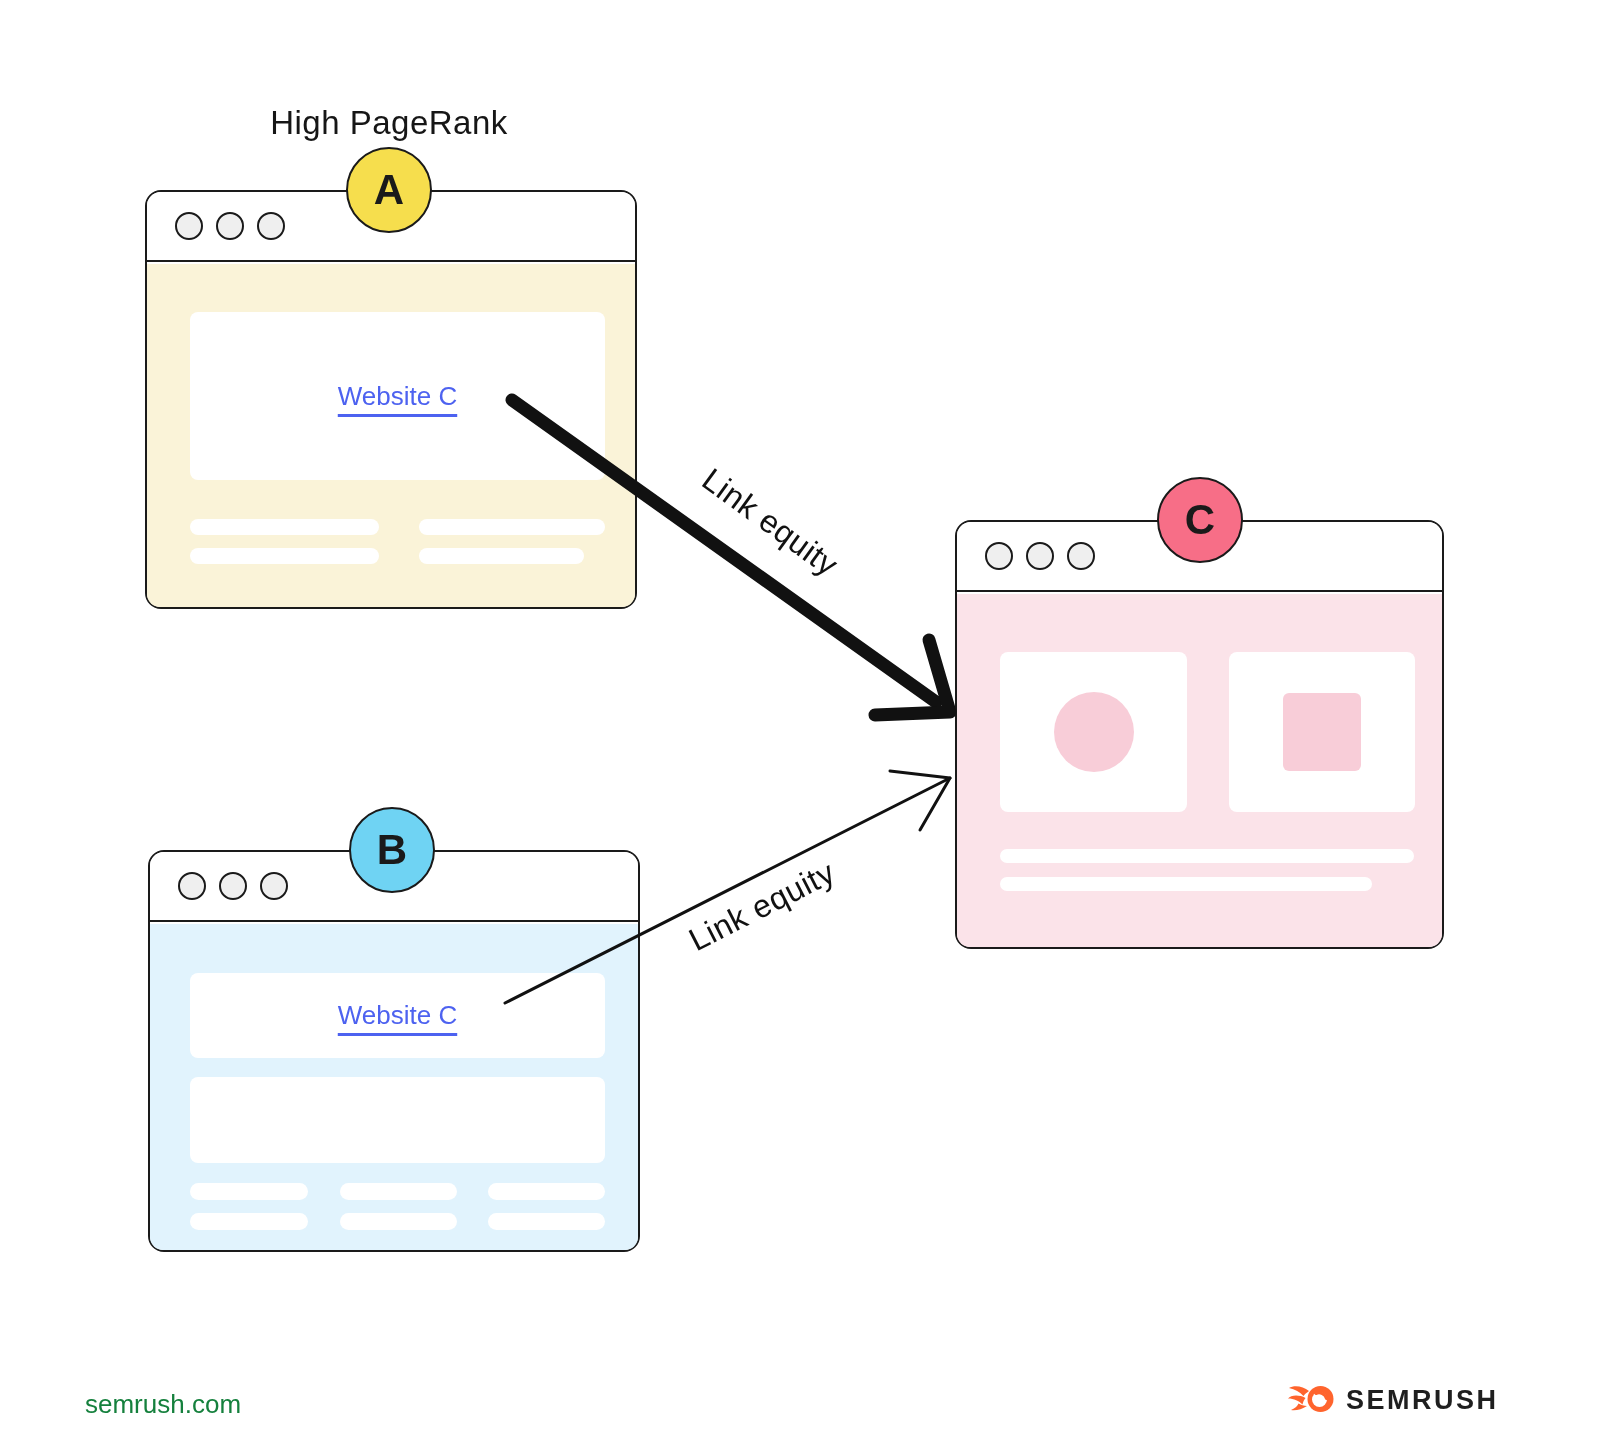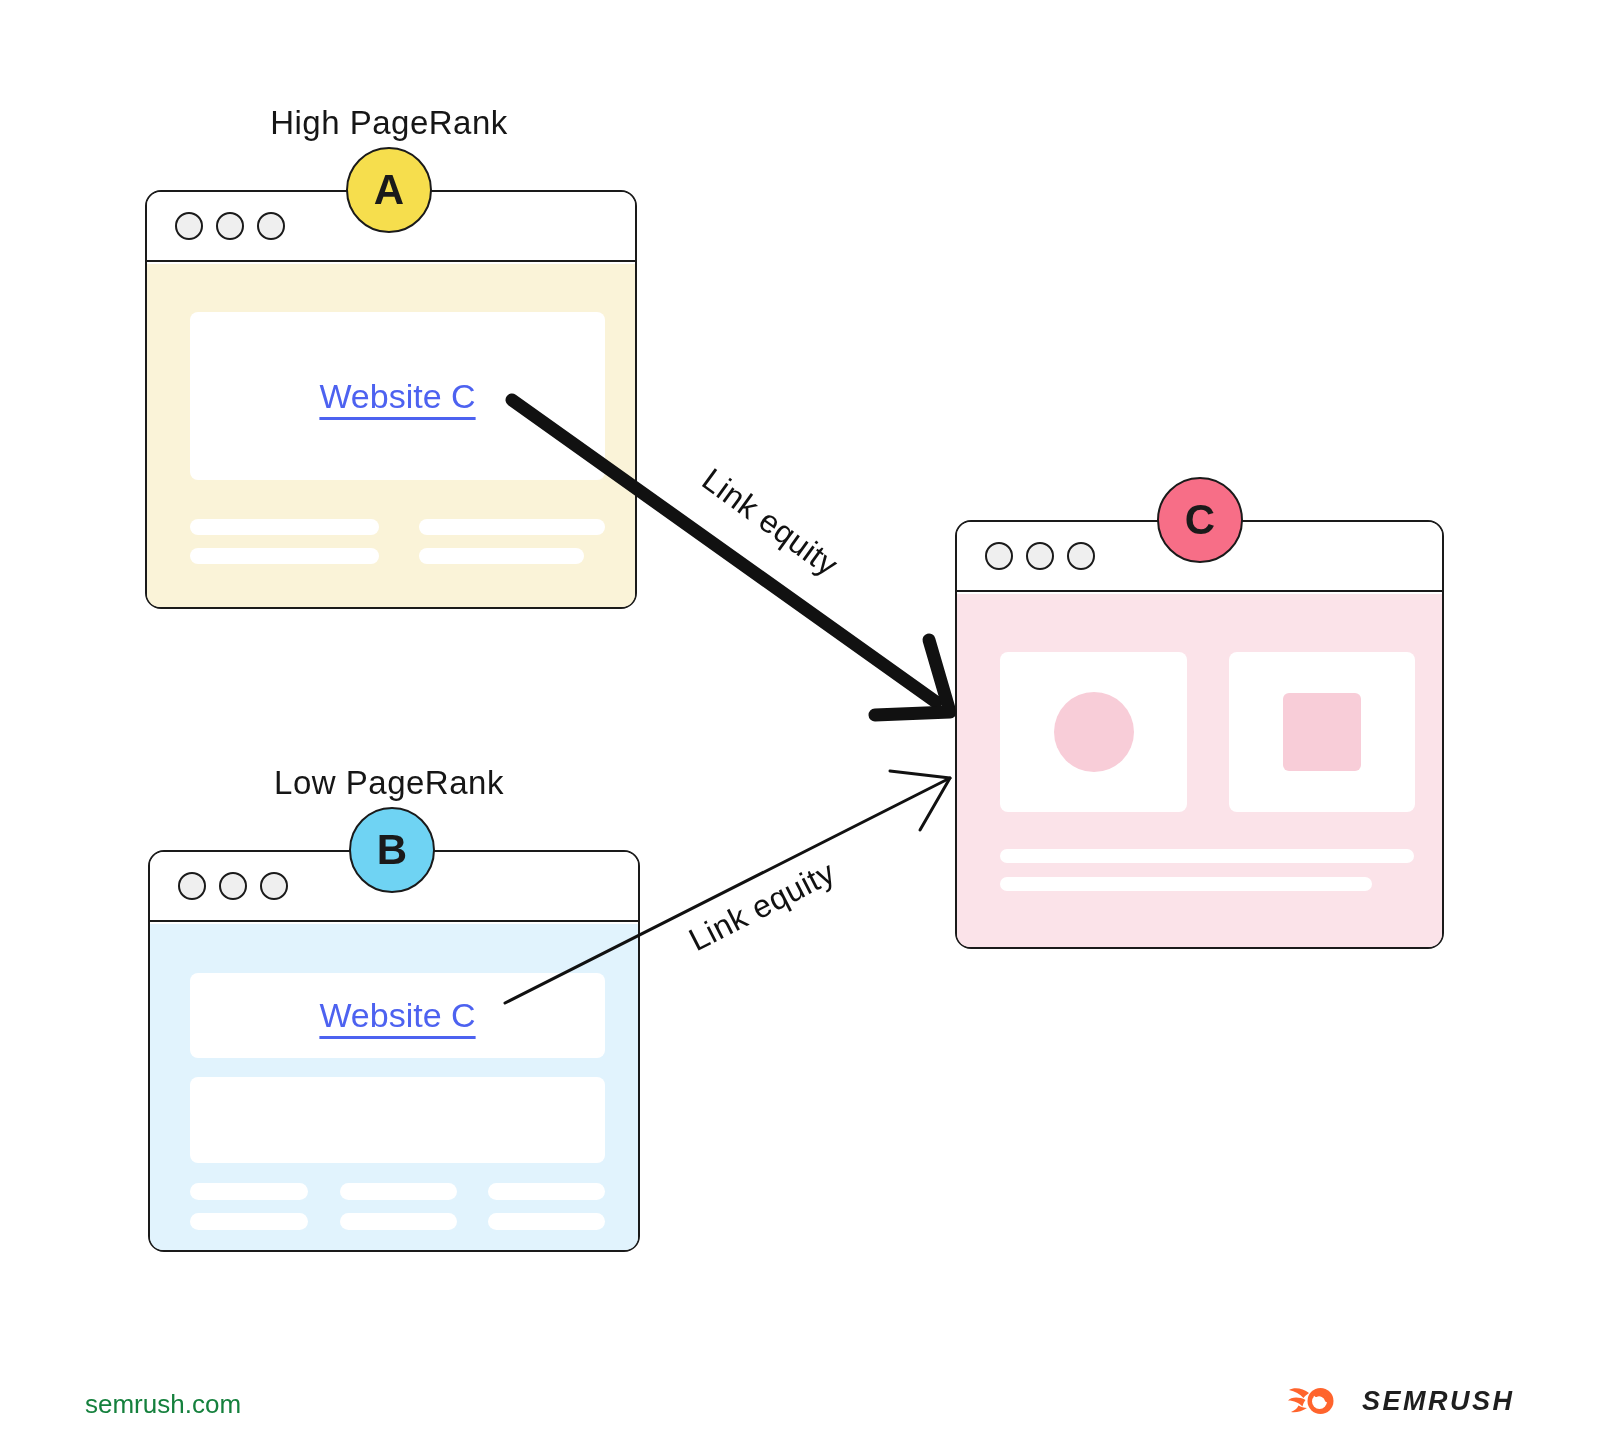--- a/index.html
+++ b/index.html
@@ -9,29 +9,29 @@
   .win-header{position:absolute;left:0;top:0;right:0;height:70px;border-bottom:2px solid #1a1a1a;
               border-radius:14px 14px 0 0;background:#ffffff;display:flex;align-items:center;
               padding-left:28px;gap:13px;box-sizing:border-box;}
   .dot{width:28px;height:28px;border-radius:50%;background:#EFEFEF;border:2px solid #1a1a1a;box-sizing:border-box;}
   .win-body{position:absolute;left:0;top:72px;right:0;bottom:0;border-radius:0 0 13px 13px;}
   .badge{position:absolute;width:86px;height:86px;border-radius:50%;border:2.5px solid #1a1a1a;
          display:flex;align-items:center;justify-content:center;font-size:42px;font-weight:bold;
          box-sizing:border-box;z-index:7;color:#1a1a1a;}
   .box{position:absolute;background:#ffffff;border-radius:8px;display:flex;align-items:center;justify-content:center;z-index:2;}
   .pline{position:absolute;background:#ffffff;border-radius:10px;z-index:2;}
-  .linktext{font-size:34px;font-weight:500;color:#4D62F0;text-decoration:underline;
+  .linktext{font-size:26px;font-weight:500;color:#4D62F0;text-decoration:underline;
             text-underline-offset:9px;text-decoration-thickness:2.5px;cursor:pointer;}
   .sec-label{position:absolute;font-size:33px;font-weight:500;color:#161616;text-align:center;z-index:4;letter-spacing:0.5px;margin-top:20px;}
   .arrow-label{position:absolute;font-size:32px;font-weight:500;color:#111111;text-align:center;z-index:4;letter-spacing:0.5px;}
   .arrows{position:absolute;left:0;top:0;z-index:6;pointer-events:none;}
   .shape-circle{width:80px;height:80px;border-radius:50%;background:#F8CDD8;}
   .shape-square{width:78px;height:78px;border-radius:6px;background:#F8CDD8;}
   .footer-site{position:absolute;left:85px;top:1389px;font-size:26px;color:#15803d;z-index:4;}
-  .brand{position:absolute;left:1288px;top:1385px;height:32px;display:flex;align-items:center;gap:28px;z-index:4;font-style:italic;}
+  .brand{position:absolute;left:1288px;top:1385px;height:32px;display:flex;gap:12px;z-index:4;}
   .brand-text{font-size:27px;font-weight:700;letter-spacing:2.5px;color:#1f1f1f;}
 </style>
 </head>
 <body>
 
 <div class="canvas">
 
   <div class="sec-label" style="left:199px;top:84px;width:380px;">High PageRank</div>
 
   <div class="window" style="left:145px;top:190px;width:488px;height:415px;">
@@ -44,21 +44,20 @@
     <div class="box" style="left:43px;top:120px;width:415px;height:168px;">
       <span class="linktext">Website C</span>
     </div>
     <div class="pline" style="left:43px;top:327px;width:189px;height:16px;"></div>
     <div class="pline" style="left:272px;top:327px;width:186px;height:16px;"></div>
     <div class="pline" style="left:43px;top:356px;width:189px;height:16px;"></div>
     <div class="pline" style="left:272px;top:356px;width:165px;height:16px;"></div>
   </div>
   <div class="badge" style="left:346px;top:147px;background:#F6DE4D;">A</div>
 
-  <div class="sec-label" style="left:199px;top:744px;width:380px;">Low PageRank</div>
 
   <div class="window" style="left:148px;top:850px;width:488px;height:398px;">
     <div class="win-body" style="background:#E1F3FD;"></div>
     <div class="win-header">
       <span class="dot"></span>
       <span class="dot"></span>
       <span class="dot"></span>
     </div>
     <div class="box" style="left:40px;top:121px;width:415px;height:85px;">
       <span class="linktext">Website C</span>

